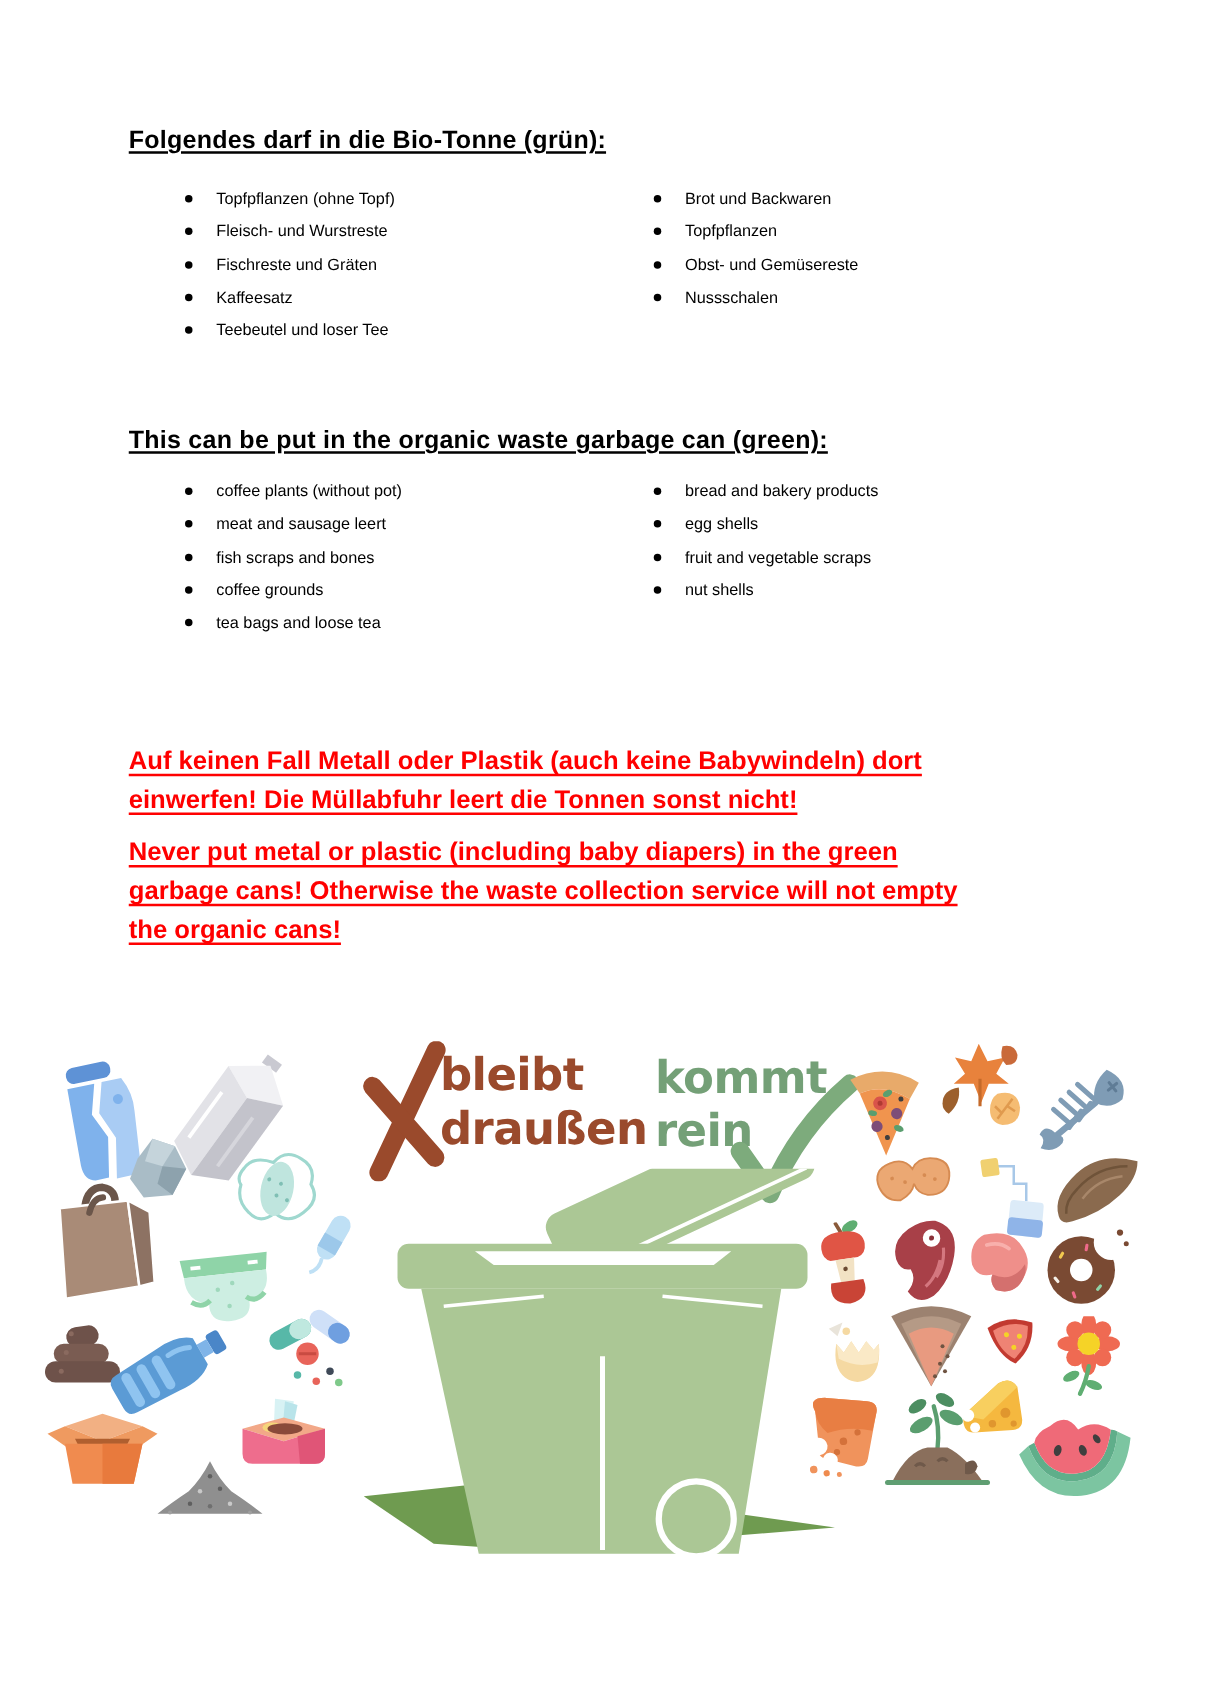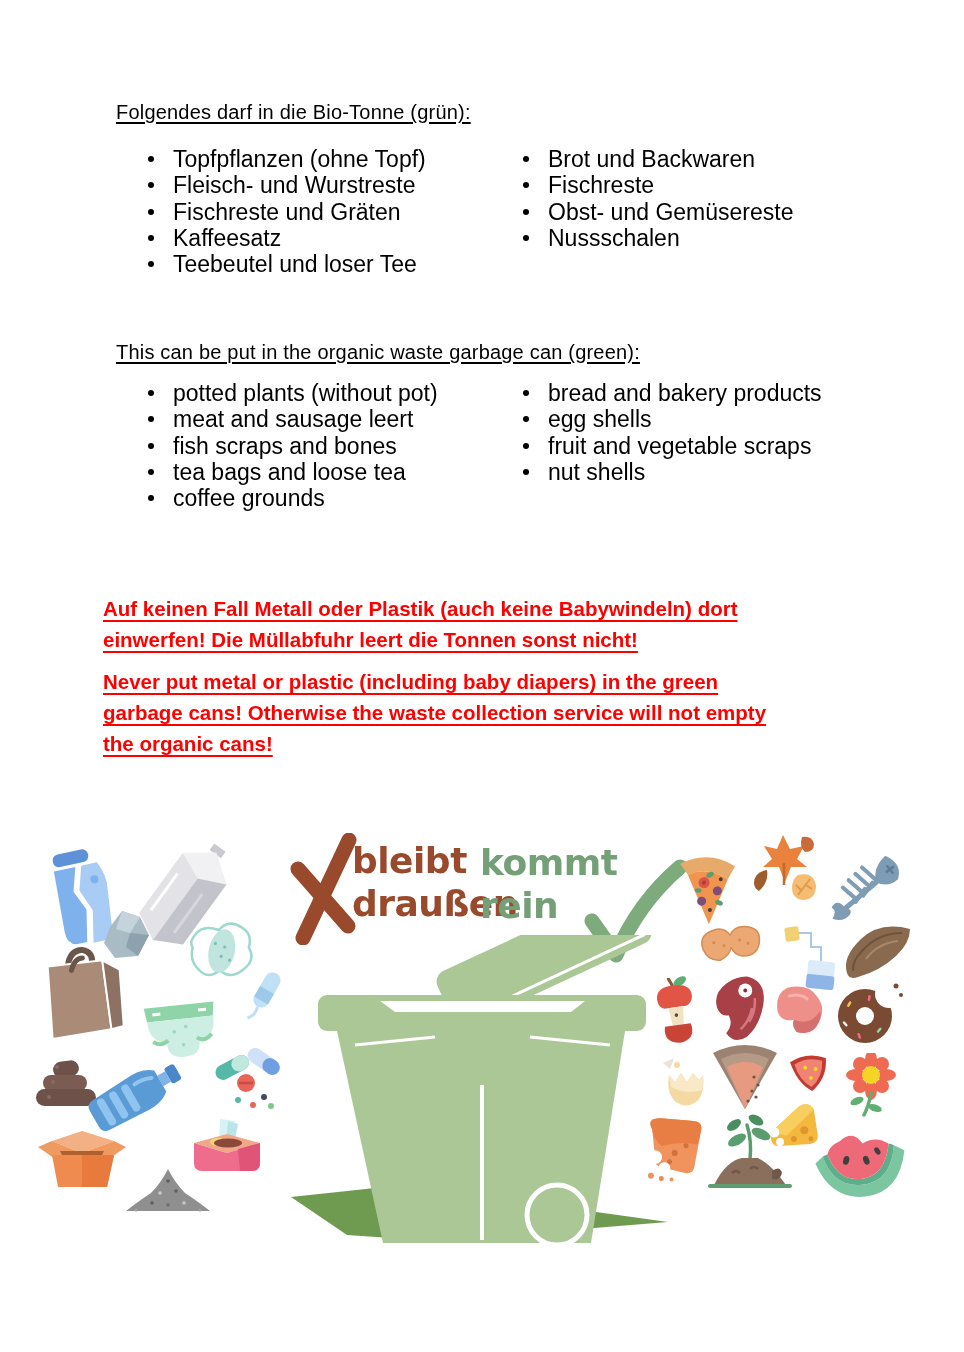--- a/index.html
+++ b/index.html
@@ -2,27 +2,27 @@
 <html><head>
 <meta charset="utf-8">
 <style>
   html,body { margin:0; padding:0; background:#ffffff; }
   .page {
     position:relative; width:964px; height:1352px; margin:0 auto;
     background:#ffffff; overflow:hidden;
     font-family:"Liberation Sans", sans-serif; color:#000;
   }
   .h {
-    position:absolute; left:116px; font-size:20px; font-weight:normal;
+    position:absolute; left:103px; font-size:20px; font-weight:bold;
     text-decoration:underline; text-decoration-thickness:2px; text-underline-offset:3px;
     white-space:nowrap; letter-spacing:0.2px;
   }
   ul.blist { position:absolute; margin:0; padding:0; list-style:none; }
   ul.blist li {
-    position:relative; padding-left:32px; font-size:23px; line-height:26.3px;
+    position:relative; padding-left:32px; font-size:13px; line-height:26.3px;
     white-space:nowrap;
   }
   ul.blist li::before {
     content:""; position:absolute; left:7px; top:10px; width:6px; height:6px;
     border-radius:50%; background:#000;
   }
   .warn {
     position:absolute; left:103px; width:820px; color:#ff0000; font-weight:bold;
     font-size:20.5px; line-height:31px;
   }
@@ -45,32 +45,32 @@
   <div class="h" style="top:101px;">Folgendes darf in die Bio-Tonne (grün):</div>
   <ul class="blist" style="left:141px; top:146px;">
     <li>Topfpflanzen (ohne Topf)</li>
     <li>Fleisch- und Wurstreste</li>
     <li>Fischreste und Gräten</li>
     <li>Kaffeesatz</li>
     <li>Teebeutel und loser Tee</li>
   </ul>
   <ul class="blist" style="left:516px; top:146px;">
     <li>Brot und Backwaren</li>
-    <li>Fischreste</li>
+    <li>Topfpflanzen</li>
     <li>Obst- und Gemüsereste</li>
     <li>Nussschalen</li>
   </ul>
 
   <div class="h" style="top:341px;">This can be put in the organic waste garbage can (green):</div>
   <ul class="blist" style="left:141px; top:380px;">
-    <li>potted plants (without pot)</li>
+    <li>coffee plants (without pot)</li>
     <li>meat and sausage leert</li>
     <li>fish scraps and bones</li>
+    <li>coffee grounds</li>
     <li>tea bags and loose tea</li>
-    <li>coffee grounds</li>
   </ul>
   <ul class="blist" style="left:516px; top:380px;">
     <li>bread and bakery products</li>
     <li>egg shells</li>
     <li>fruit and vegetable scraps</li>
     <li>nut shells</li>
   </ul>
 
   <div class="warn" style="top:593px;">
     <div>Auf keinen Fall Metall oder Plastik (auch keine Babywindeln) dort</div>
@@ -85,21 +85,21 @@
   <div class="illu">
 
     <svg class="ic" style="left:289px; top:18px;" width="78" height="112" viewBox="0 0 78 112">
       <path d="M60 7 L14 105" stroke="#9a4a2c" stroke-width="15" stroke-linecap="round" fill="none"></path>
       <path d="M9 36 L59 93" stroke="#9a4a2c" stroke-width="15" stroke-linecap="round" fill="none"></path>
     </svg>
     <div class="lbl lbl-out" style="left:352px; top:24px;">
       <div>bleibt</div>
       <div>draußen</div>
     </div>
-    <div class="lbl lbl-in" style="left:480px; top:26px;">
+    <div class="lbl lbl-in" style="left:524px; top:26px;">
       <div>kommt</div>
       <div>rein</div>
     </div>
     <svg class="ic" style="left:580px; top:42px;" width="110" height="112" viewBox="0 0 110 112">
       <path d="M12 64 L36 98 Q58 46 100 10" stroke="#7dab7c" stroke-width="15" stroke-linecap="round" stroke-linejoin="round" fill="none"></path>
     </svg>
 
     <svg class="ic" style="left:285px; top:120px;" width="395" height="325" viewBox="0 0 395 325">
       <polygon points="6,262 118,250 383,287 150,306 62,300" fill="#6f9b50"></polygon>
       <g transform="rotate(-25 195 95)">

